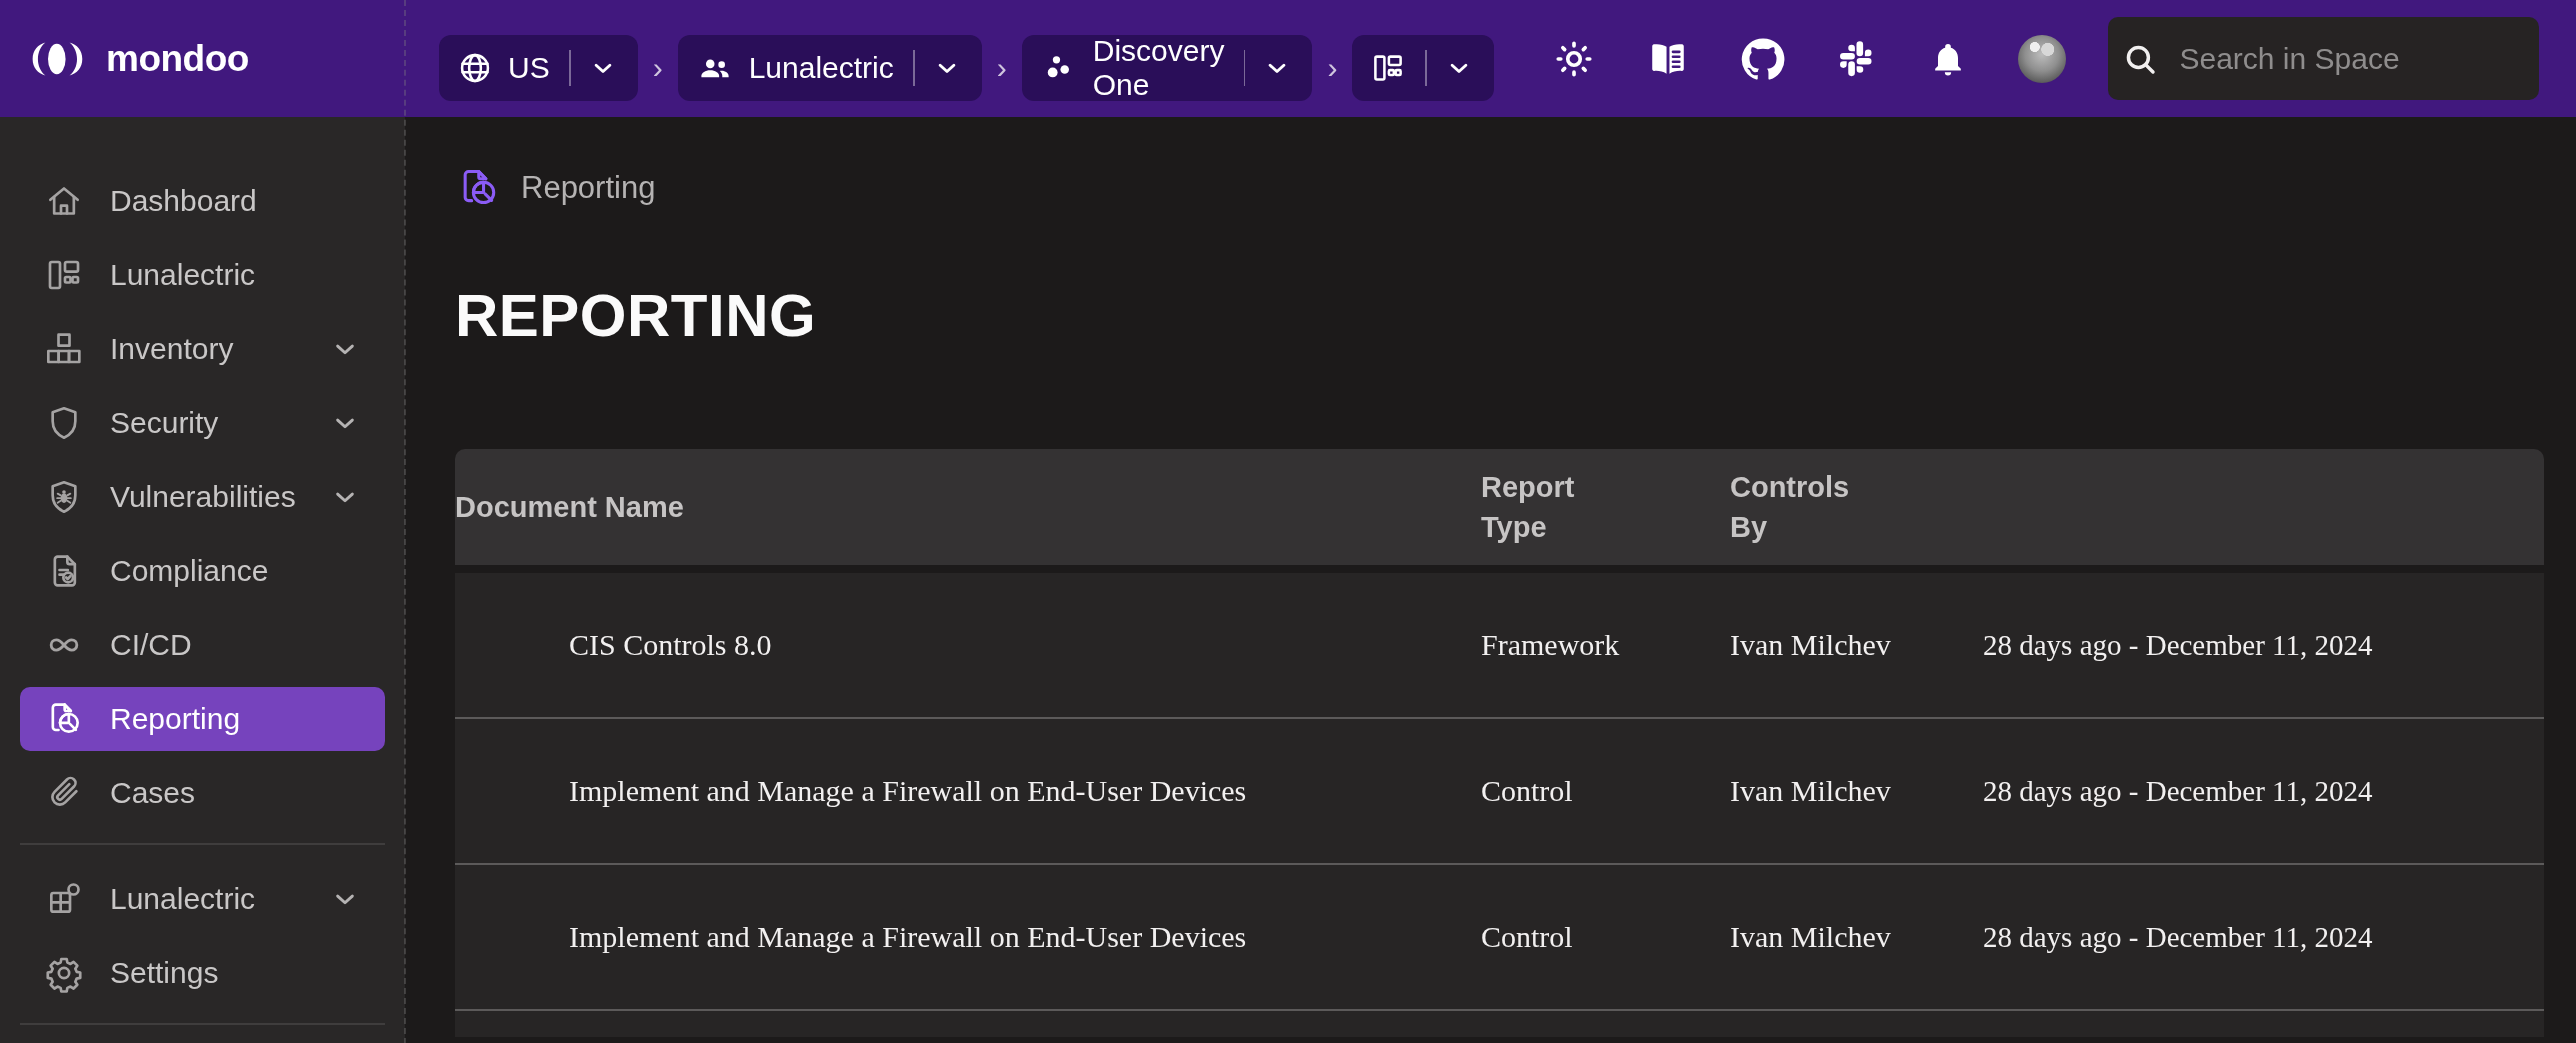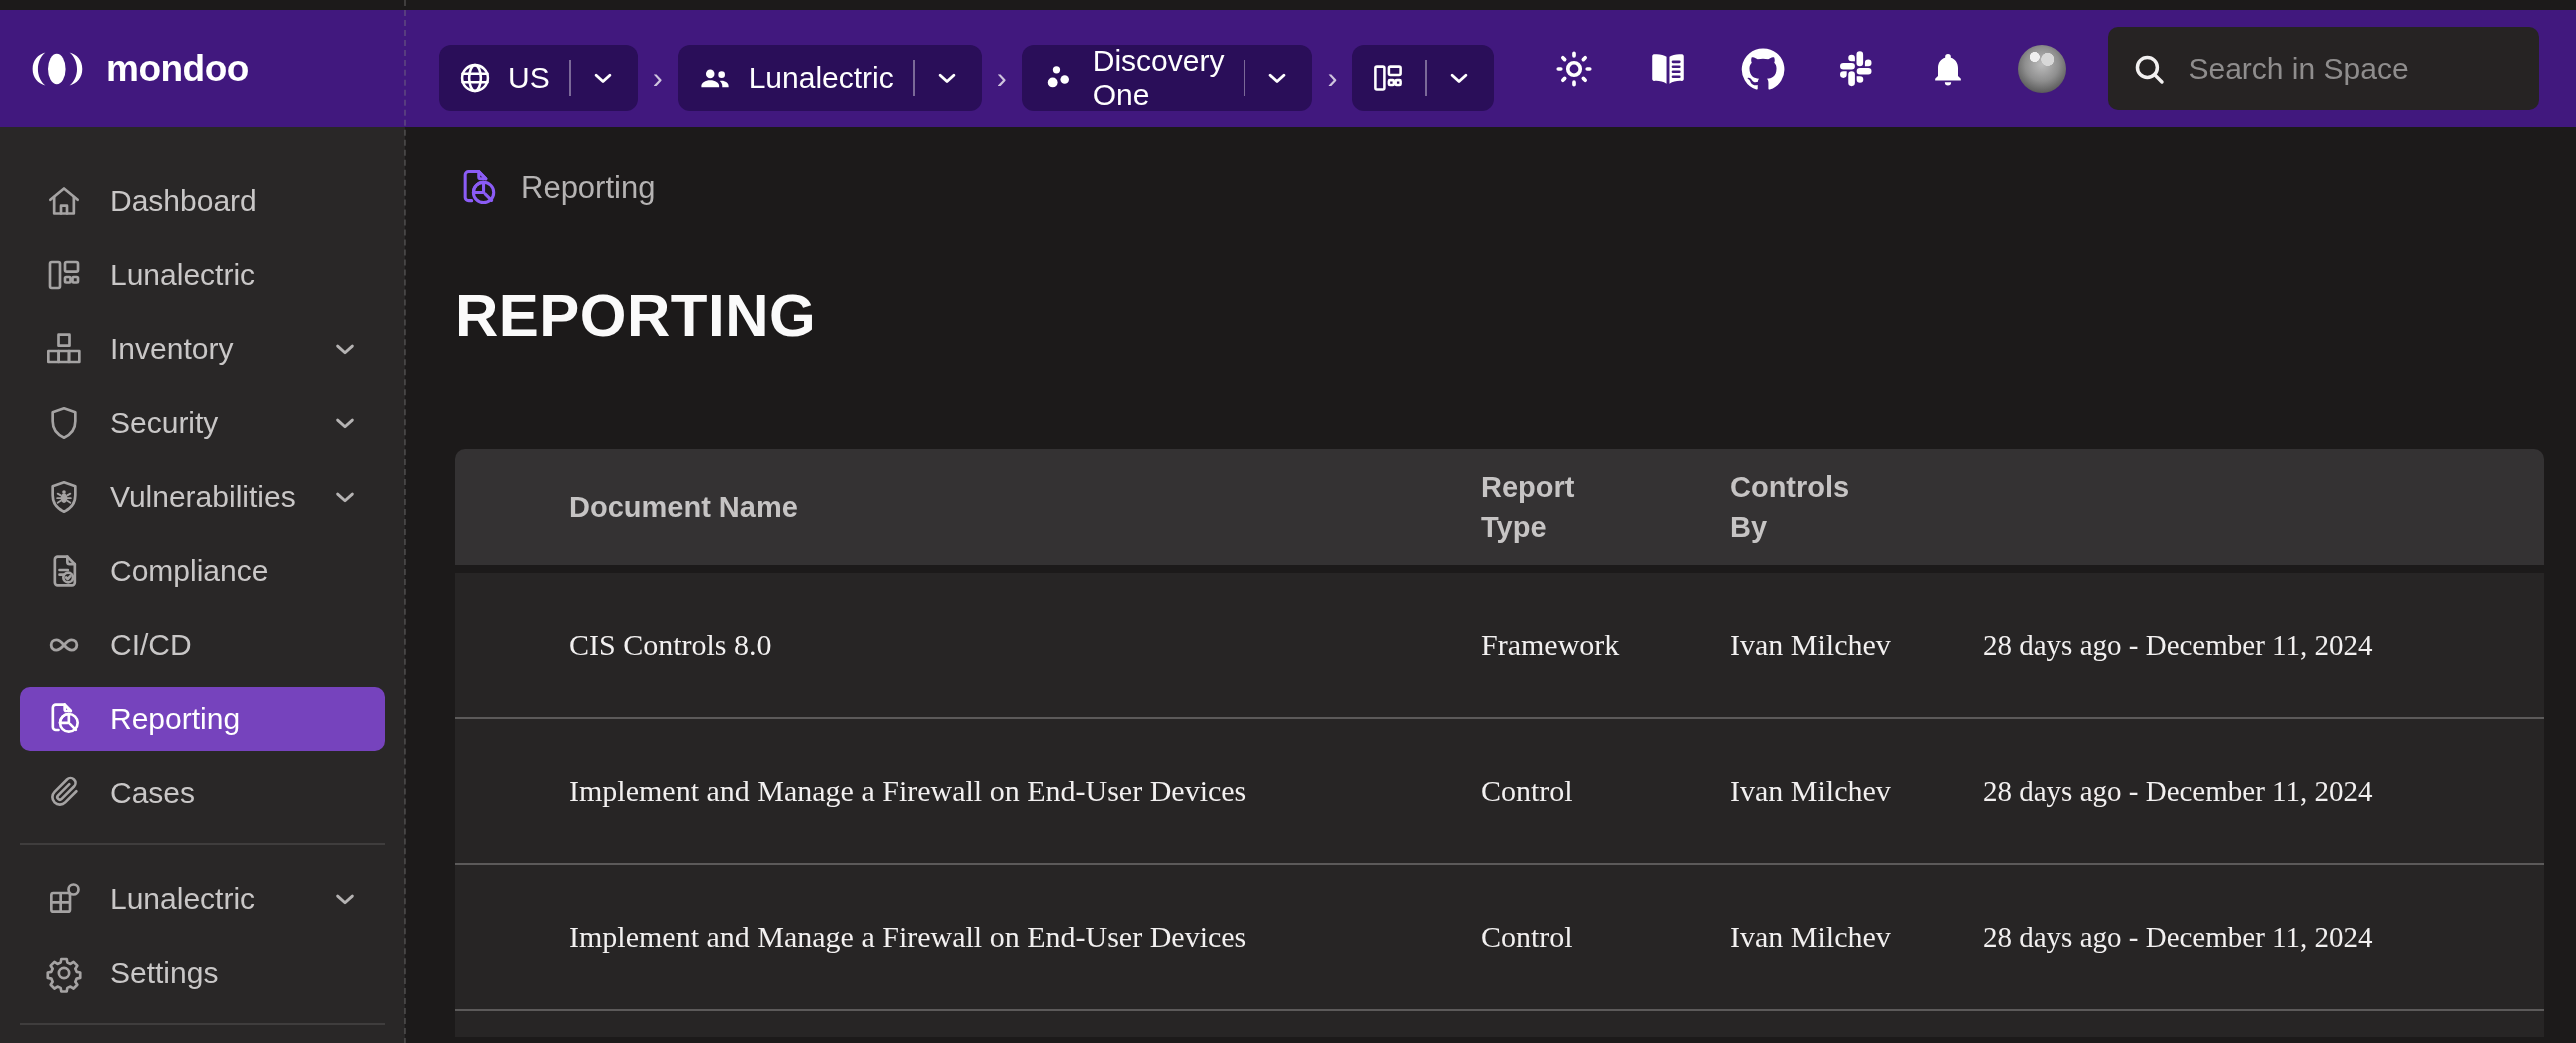--- a/index.html
+++ b/index.html
@@ -21,21 +21,21 @@
   body{
     background:var(--page-bg);
     font-family:"Liberation Sans", sans-serif;
     color:var(--txt);
     position:relative;
   }
   svg{display:block;}
 
   
   .app-header{
-    position:absolute;top:10px;left:0;width:2576px;height:117px;
+    position:absolute;top:0;left:0;width:2576px;height:117px;
     background:var(--header-bg);
     display:flex;align-items:center;z-index:2;
   }
   .logo-area{width:405px;display:flex;align-items:center;gap:18px;padding-left:30px;flex:0 0 auto;}
   .brand-name{font-size:37px;font-weight:700;color:#fff;letter-spacing:-0.5px;}
   .nav-pills{display:flex;align-items:center;margin-left:34px;margin-top:19px;}
   .pill{
     background:var(--pill-bg);height:66px;border-radius:12px;
     display:flex;align-items:center;padding:0 18px;gap:15px;
     color:#fff;font-size:30px;cursor:pointer;
@@ -49,21 +49,21 @@
   .avatar{
     width:48px;height:48px;border-radius:50%;cursor:pointer;
     background:
       radial-gradient(circle at 62% 30%, #d8d8d8 0 14%, transparent 15%),
       radial-gradient(circle at 35% 25%, #efefef 0 10%, transparent 11%),
       radial-gradient(circle at 50% 40%, #bdbdbd 0%, #8f8f8f 45%, #5d5d5d 75%, #3e3e3e 100%);
   }
   .search-box{
     margin-left:42px;margin-right:45px;width:431px;height:83px;
     background:#262323;border-radius:10px;
-    display:flex;align-items:center;padding:0 22px;gap:20px;
+    display:flex;align-items:center;padding:0 13px;gap:20px;
   }
   .search-box input{
     flex:1;background:transparent;border:none;outline:none;
     color:#eceaea;font-size:30px;font-family:"Liberation Sans", sans-serif;
   }
   .search-box input::placeholder{color:#8F8D8D;}
 
   
   .sidebar{
     position:absolute;top:117px;left:0;width:405px;height:926px;
@@ -94,21 +94,21 @@
   .page-title{margin-top:62px;font-size:60px;line-height:85px;font-weight:700;color:#FAFAFA;letter-spacing:0.5px;}
   .nav-item.selected .icon-reporting{--pie-fill:var(--selected-bg);}
 
   .report-table{margin-top:91px;width:2089px;}
   .thead{
     height:116px;background:var(--thead-bg);border-radius:10px 10px 0 0;
     display:grid;grid-template-columns:1026px 249px 253px 1fr;align-items:center;
     color:#C6C4C4;font-size:29px;font-weight:700;line-height:40px;
   }
   .thead .th{cursor:pointer;}
-  .th.doc{padding-left:114px;}
+  .th.doc{}
   .th .narrow{display:inline-block;width:107px;}
   .tbody{margin-top:8px;background:var(--row-bg);height:464px;overflow:hidden;display:flex;flex-direction:column;font-family:Liberation Serif, serif;}
   .trow{
     height:146px;flex:0 0 auto;border-bottom:2px solid var(--row-divider);
     display:grid;grid-template-columns:1026px 249px 253px 1fr;align-items:center;
     font-size:30px;color:var(--txt);cursor:pointer;
   }
   .trow .td.doc{padding-left:114px;}
   .trow .td.date{font-size:29px;}
   .trow.partial{border-bottom:none;flex:1 1 auto;height:auto;}

